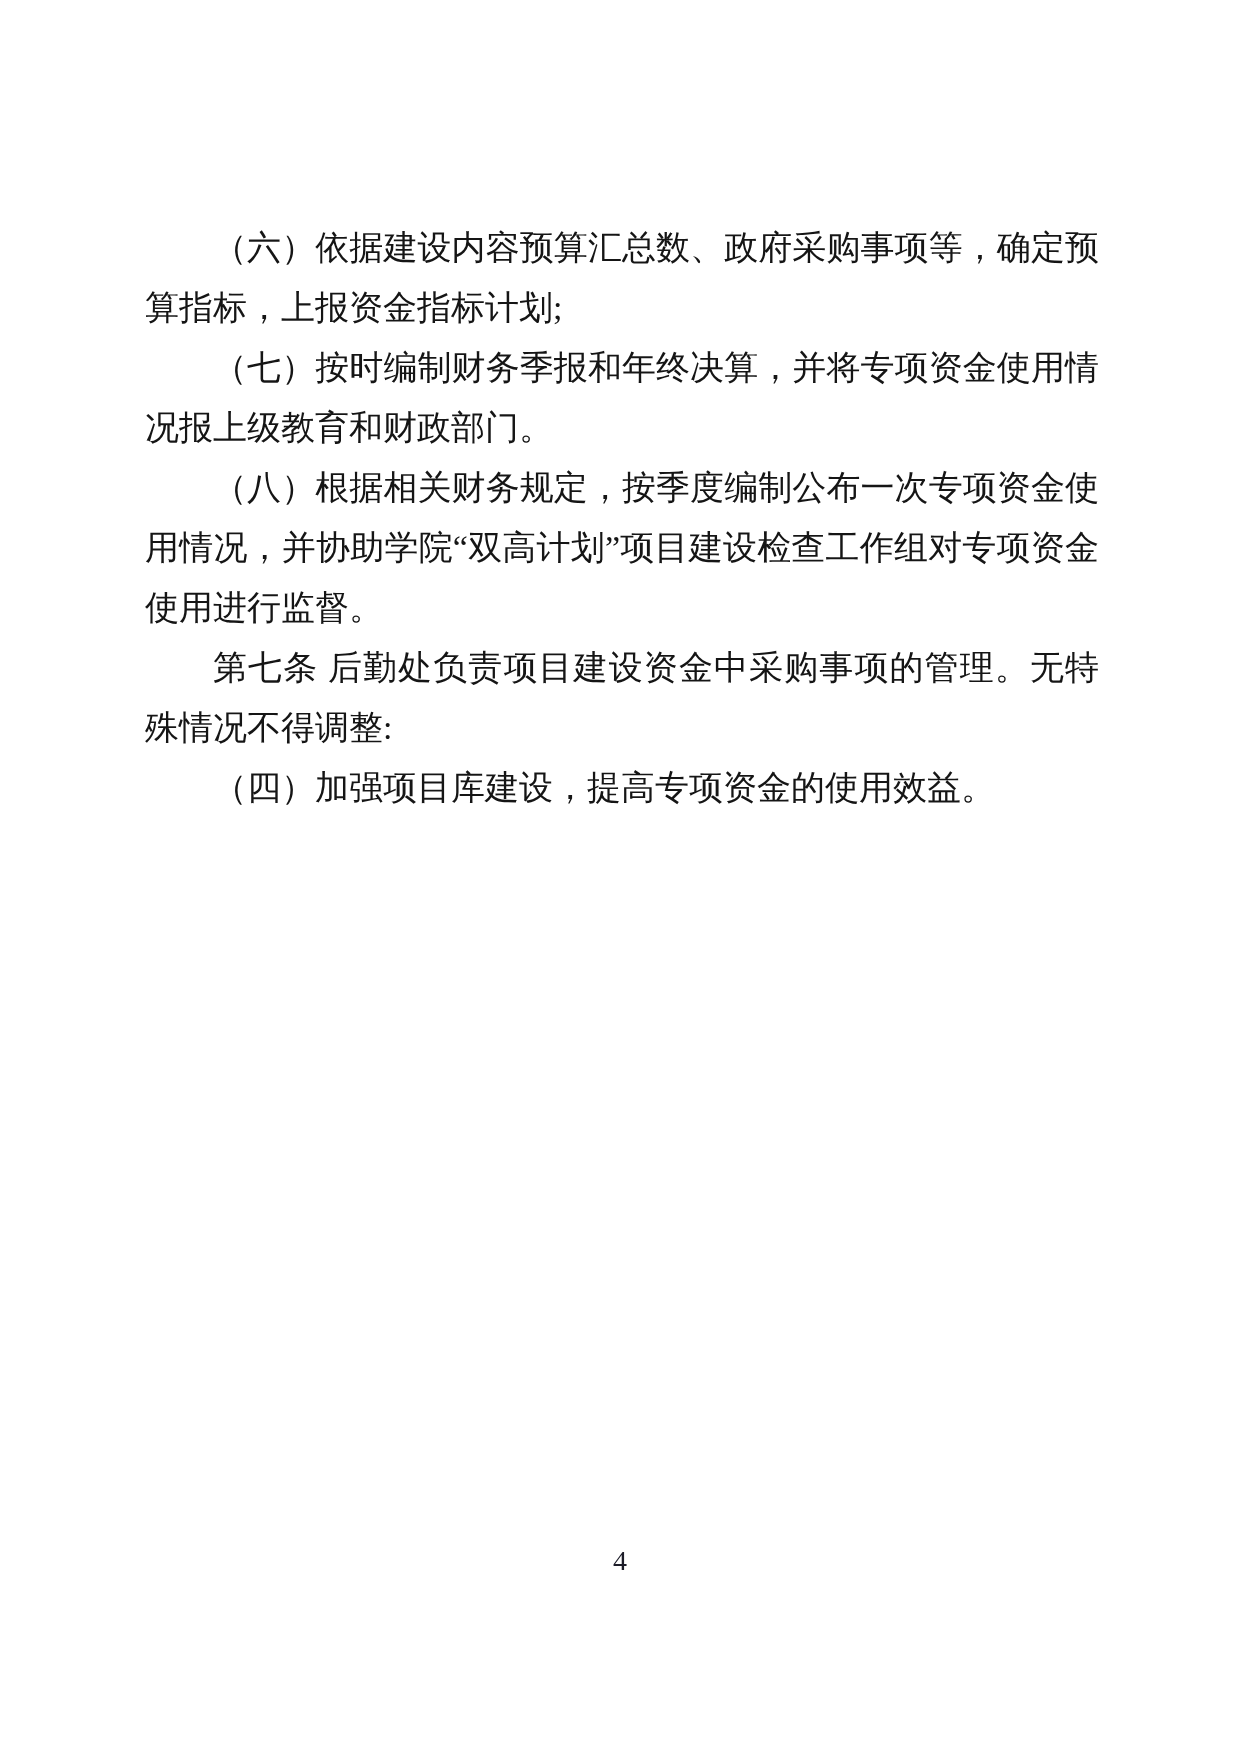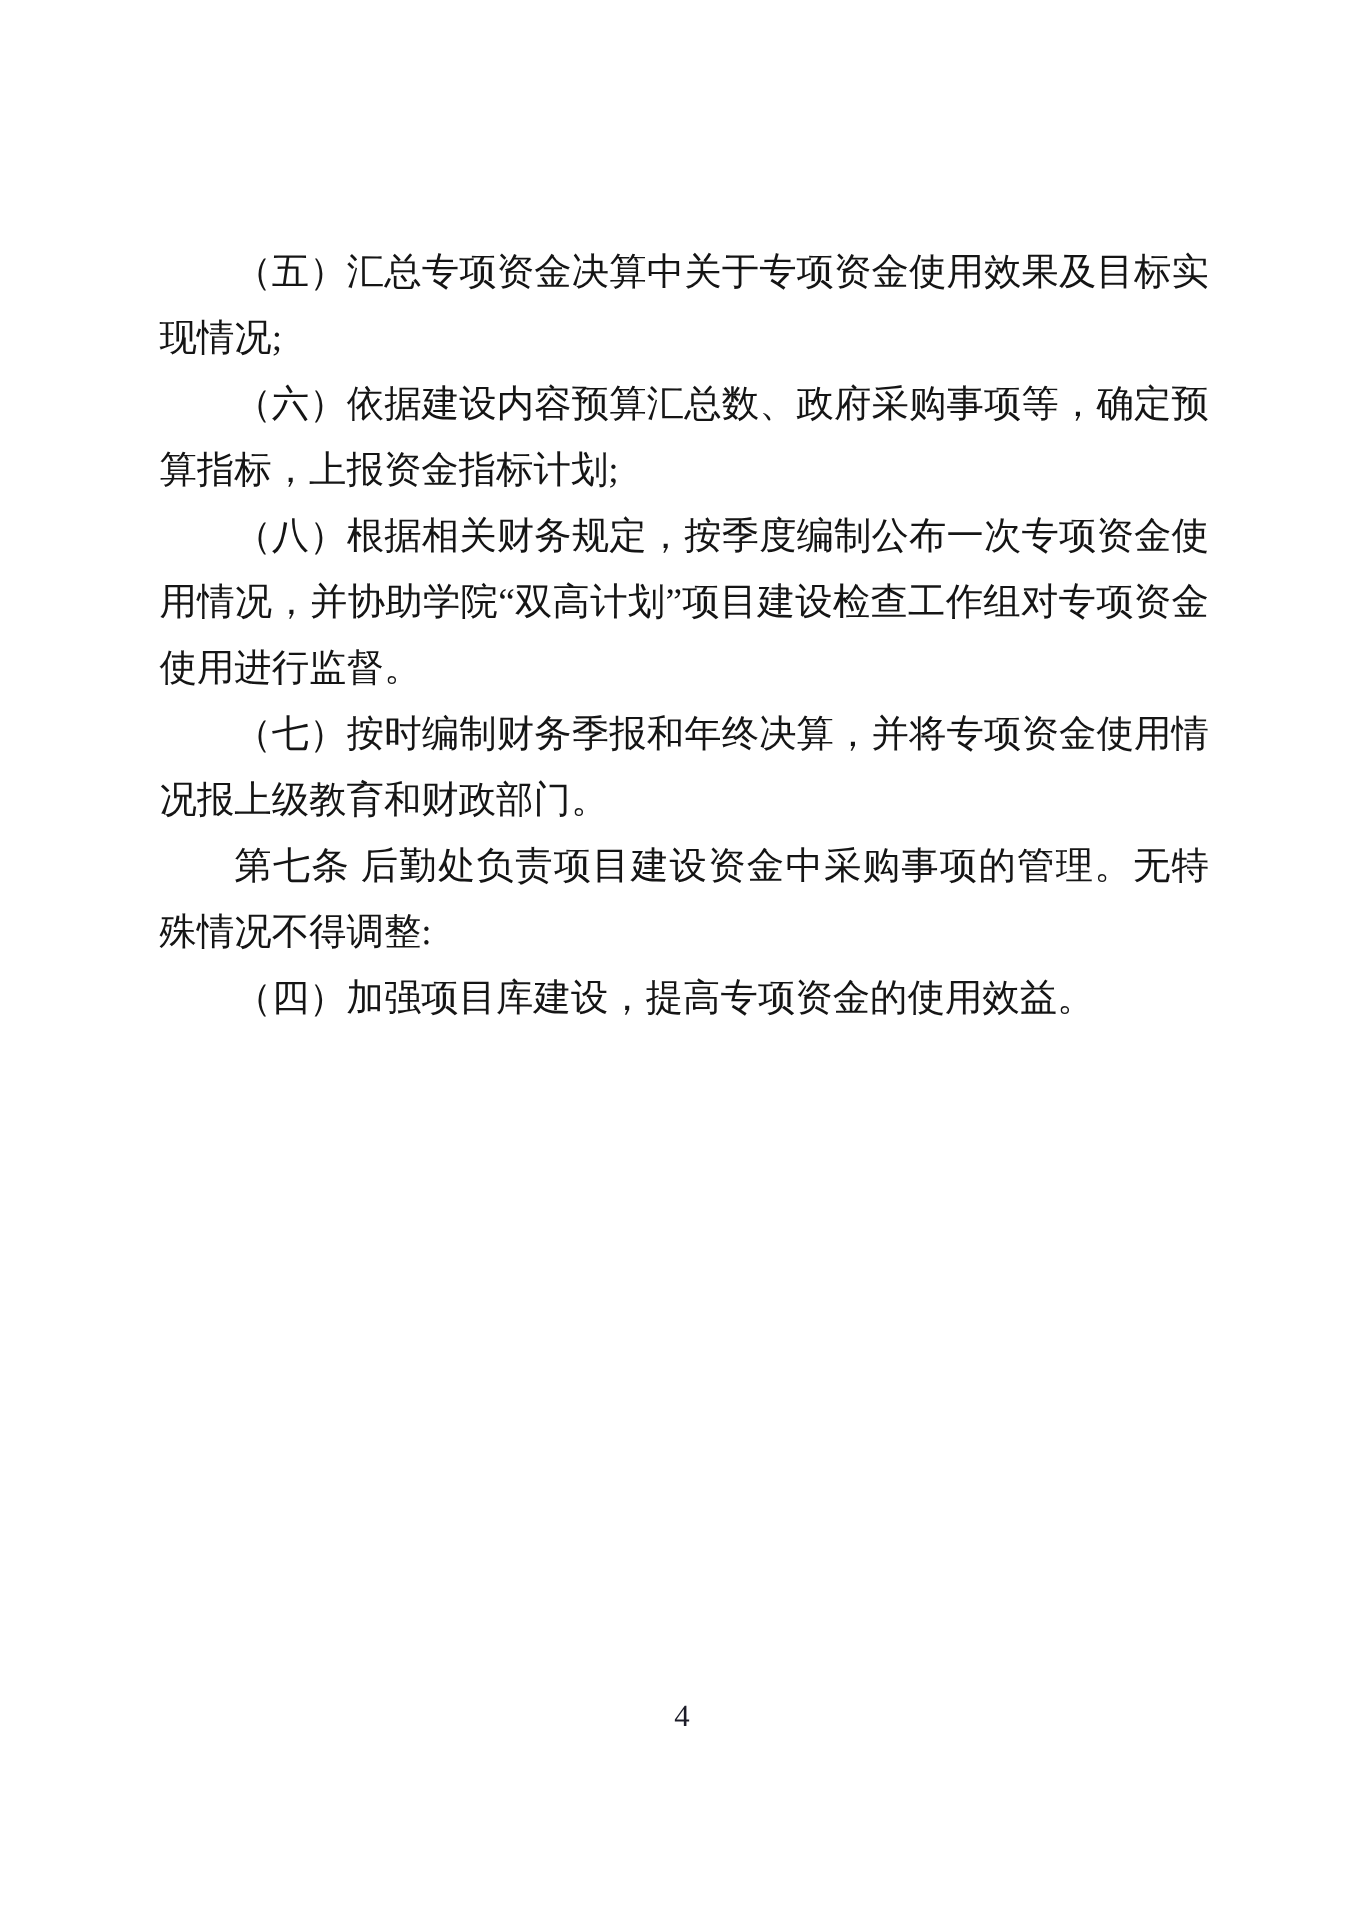--- a/index.html
+++ b/index.html
@@ -48,23 +48,22 @@
     .page-number {
       font-size: 28px;
       color: #1c1c28;
     }
   </style>
 </head>
 <body>
 
 <div class="page">
   <main class="text-block">
-    <p class="para"><span class="article-label"></span><span>（五）汇总专项资金决算中关于专项资金使用效果及目标实现情况;</span></p>
     <p class="para"><span class="article-label"></span><span>（六）依据建设内容预算汇总数、政府采购事项等，确定预算指标，上报资金指标计划;</span></p>
+    <p class="para"><span class="article-label"></span><span>（七）按时编制财务季报和年终决算，并将专项资金使用情况报上级教育和财政部门。</span></p>
     <p class="para"><span class="article-label"></span><span>（八）根据相关财务规定，按季度编制公布一次专项资金使用情况，并协助学院“双高计划”项目建设检查工作组对专项资金使用进行监督。</span></p>
-    <p class="para"><span class="article-label"></span><span>（七）按时编制财务季报和年终决算，并将专项资金使用情况报上级教育和财政部门。</span></p>
     <p class="para"><span class="article-label">第七条</span><span> 后勤处负责项目建设资金中采购事项的管理。无特殊情况不得调整:</span></p>
     <p class="para"><span class="article-label"></span><span>（四）加强项目库建设，提高专项资金的使用效益。</span></p>
   </main>
   <footer class="page-footer">
     <span class="page-number">4</span>
   </footer>
 </div>
 
 </body></html>

